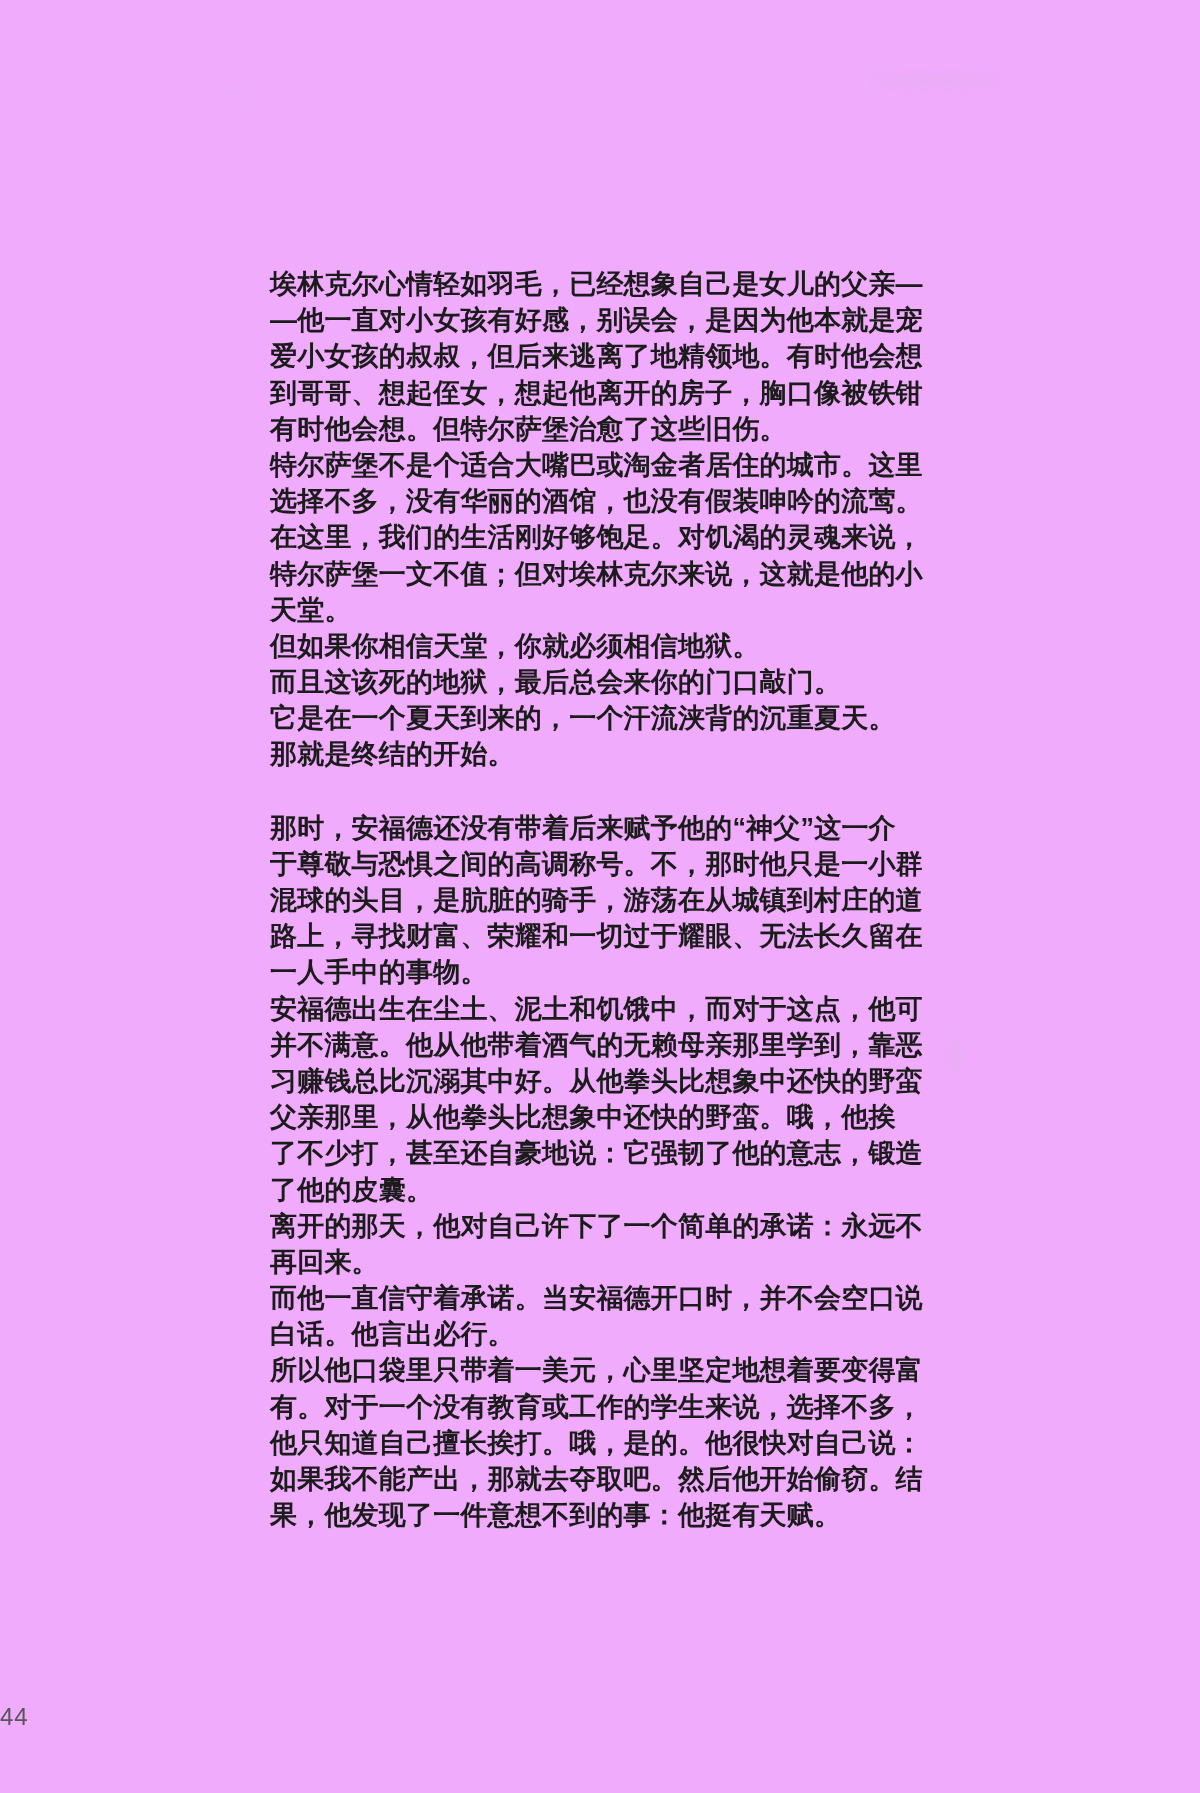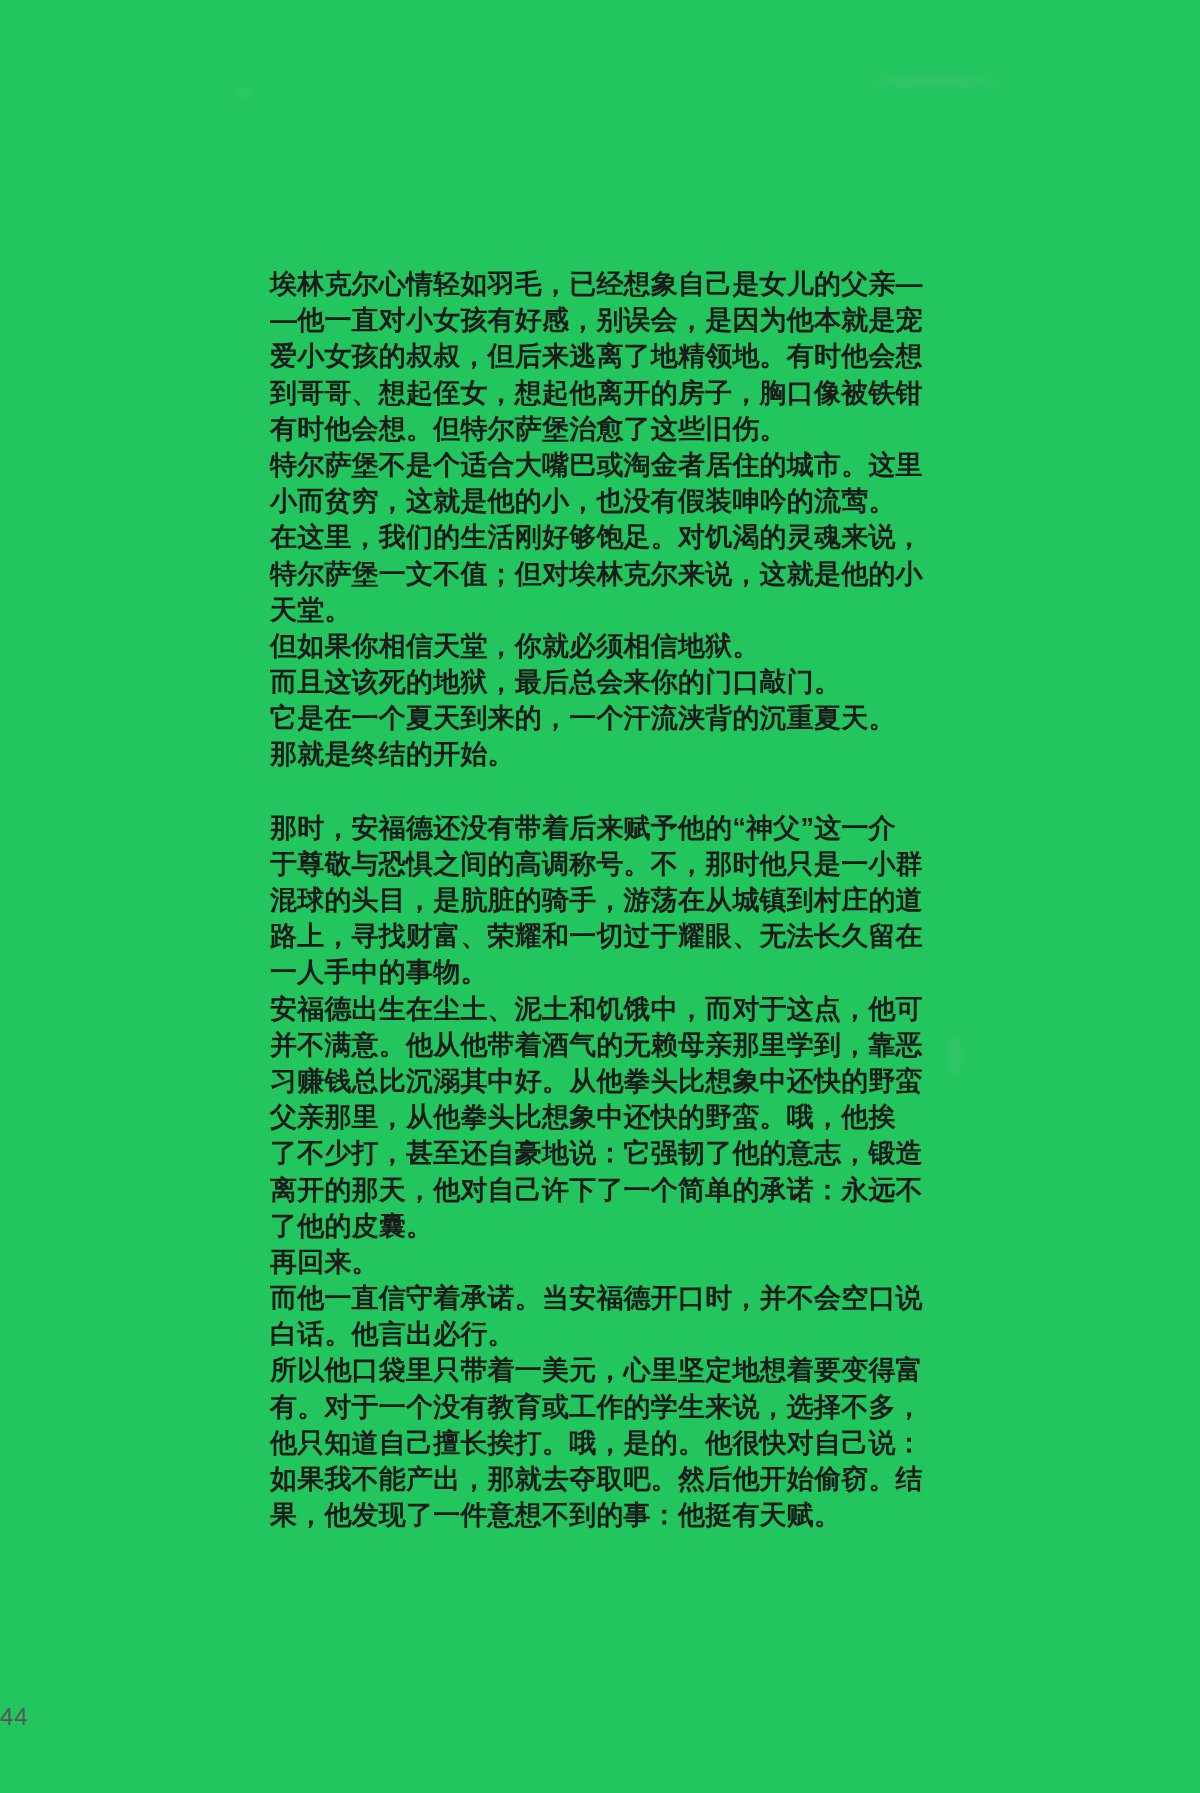--- a/index.html
+++ b/index.html
@@ -5,21 +5,21 @@
   html, body {
     margin: 0;
     padding: 0;
     background: #e9e9e9;
   }
   .page {
     position: relative;
     width: 1200px;
     height: 1793px;
     margin: 0 auto;
-    background: #22c55e;
+    background: #f0abfc;
     overflow: hidden;
     font-family: "Liberation Sans", "DejaVu Sans", sans-serif;
   }
   .text-block {
     position: absolute;
     left: 270px;
     top: 266px;
     width: 662px;
     color: #1b1b1b;
     font-size: 27px;
@@ -76,42 +76,42 @@
   <div class="artifact smudge-right-edge"></div>
 
   <div class="text-block">
     <div class="paragraph">
         <div class="line">埃林克尔心情轻如羽毛，已经想象自己是女儿的父亲—</div>
         <div class="line">—他一直对小女孩有好感，别误会，是因为他本就是宠</div>
         <div class="line">爱小女孩的叔叔，但后来逃离了地精领地。有时他会想</div>
         <div class="line">到哥哥、想起侄女，想起他离开的房子，胸口像被铁钳</div>
         <div class="line">有时他会想。但特尔萨堡治愈了这些旧伤。</div>
         <div class="line">特尔萨堡不是个适合大嘴巴或淘金者居住的城市。这里</div>
-        <div class="line">小而贫穷，这就是他的小，也没有假装呻吟的流莺。</div>
+        <div class="line">选择不多，没有华丽的酒馆，也没有假装呻吟的流莺。</div>
         <div class="line">在这里，我们的生活刚好够饱足。对饥渴的灵魂来说，</div>
         <div class="line">特尔萨堡一文不值；但对埃林克尔来说，这就是他的小</div>
         <div class="line">天堂。</div>
         <div class="line">但如果你相信天堂，你就必须相信地狱。</div>
         <div class="line">而且这该死的地狱，最后总会来你的门口敲门。</div>
         <div class="line">它是在一个夏天到来的，一个汗流浃背的沉重夏天。</div>
         <div class="line">那就是终结的开始。</div>
       </div>
     <div class="paragraph para-gap">
         <div class="line">那时，安福德还没有带着后来赋予他的“神父”这一介</div>
         <div class="line">于尊敬与恐惧之间的高调称号。不，那时他只是一小群</div>
         <div class="line">混球的头目，是肮脏的骑手，游荡在从城镇到村庄的道</div>
         <div class="line">路上，寻找财富、荣耀和一切过于耀眼、无法长久留在</div>
         <div class="line">一人手中的事物。</div>
         <div class="line">安福德出生在尘土、泥土和饥饿中，而对于这点，他可</div>
         <div class="line">并不满意。他从他带着酒气的无赖母亲那里学到，靠恶</div>
         <div class="line">习赚钱总比沉溺其中好。从他拳头比想象中还快的野蛮</div>
         <div class="line">父亲那里，从他拳头比想象中还快的野蛮。哦，他挨</div>
         <div class="line">了不少打，甚至还自豪地说：它强韧了他的意志，锻造</div>
+        <div class="line">了他的皮囊。</div>
         <div class="line">离开的那天，他对自己许下了一个简单的承诺：永远不</div>
-        <div class="line">了他的皮囊。</div>
         <div class="line">再回来。</div>
         <div class="line">而他一直信守着承诺。当安福德开口时，并不会空口说</div>
         <div class="line">白话。他言出必行。</div>
         <div class="line">所以他口袋里只带着一美元，心里坚定地想着要变得富</div>
         <div class="line">有。对于一个没有教育或工作的学生来说，选择不多，</div>
         <div class="line">他只知道自己擅长挨打。哦，是的。他很快对自己说：</div>
         <div class="line">如果我不能产出，那就去夺取吧。然后他开始偷窃。结</div>
         <div class="line">果，他发现了一件意想不到的事：他挺有天赋。</div>
       </div>
   </div>

